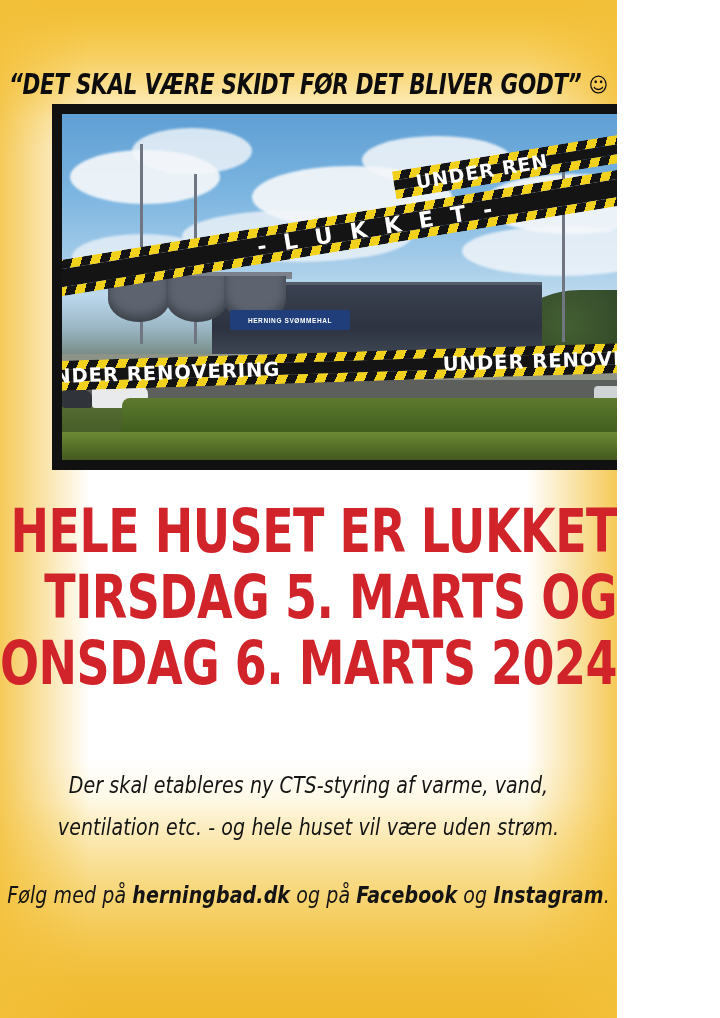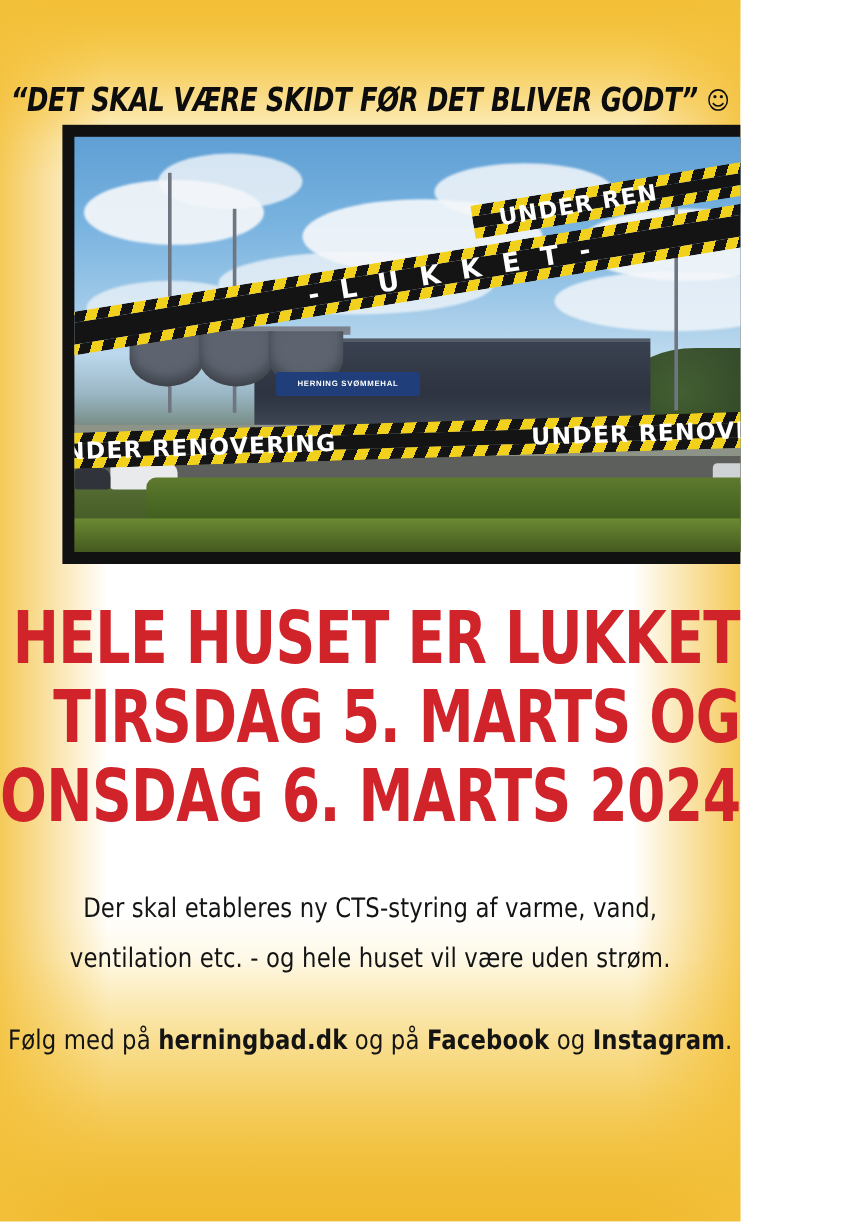--- a/index.html
+++ b/index.html
@@ -356,29 +356,30 @@
     transform: scaleY(1.32);
     transform-origin: center center;
     white-space: nowrap;
   }
   .headline .l1 { margin-bottom: 16px; }
   .headline .l2 { margin-bottom: 16px; }
 
   
   .body-text {
     position: absolute;
-    top: 736px;
+    top: 764px;
     left: 0;
     width: 100%;
     text-align: center;
     color: #141414;
     font-family: "DejaVu Sans", sans-serif;
     font-size: 19px;
     line-height: 42px;
     letter-spacing: 0.1px;
+    font-style: italic;
   }
   .body-text .para2 {
     margin-top: 26px;
   }
   .body-text b {
     font-weight: bold;
   }
   .body-text .line {
     transform: scaleY(1.18);
     transform-origin: center center;

